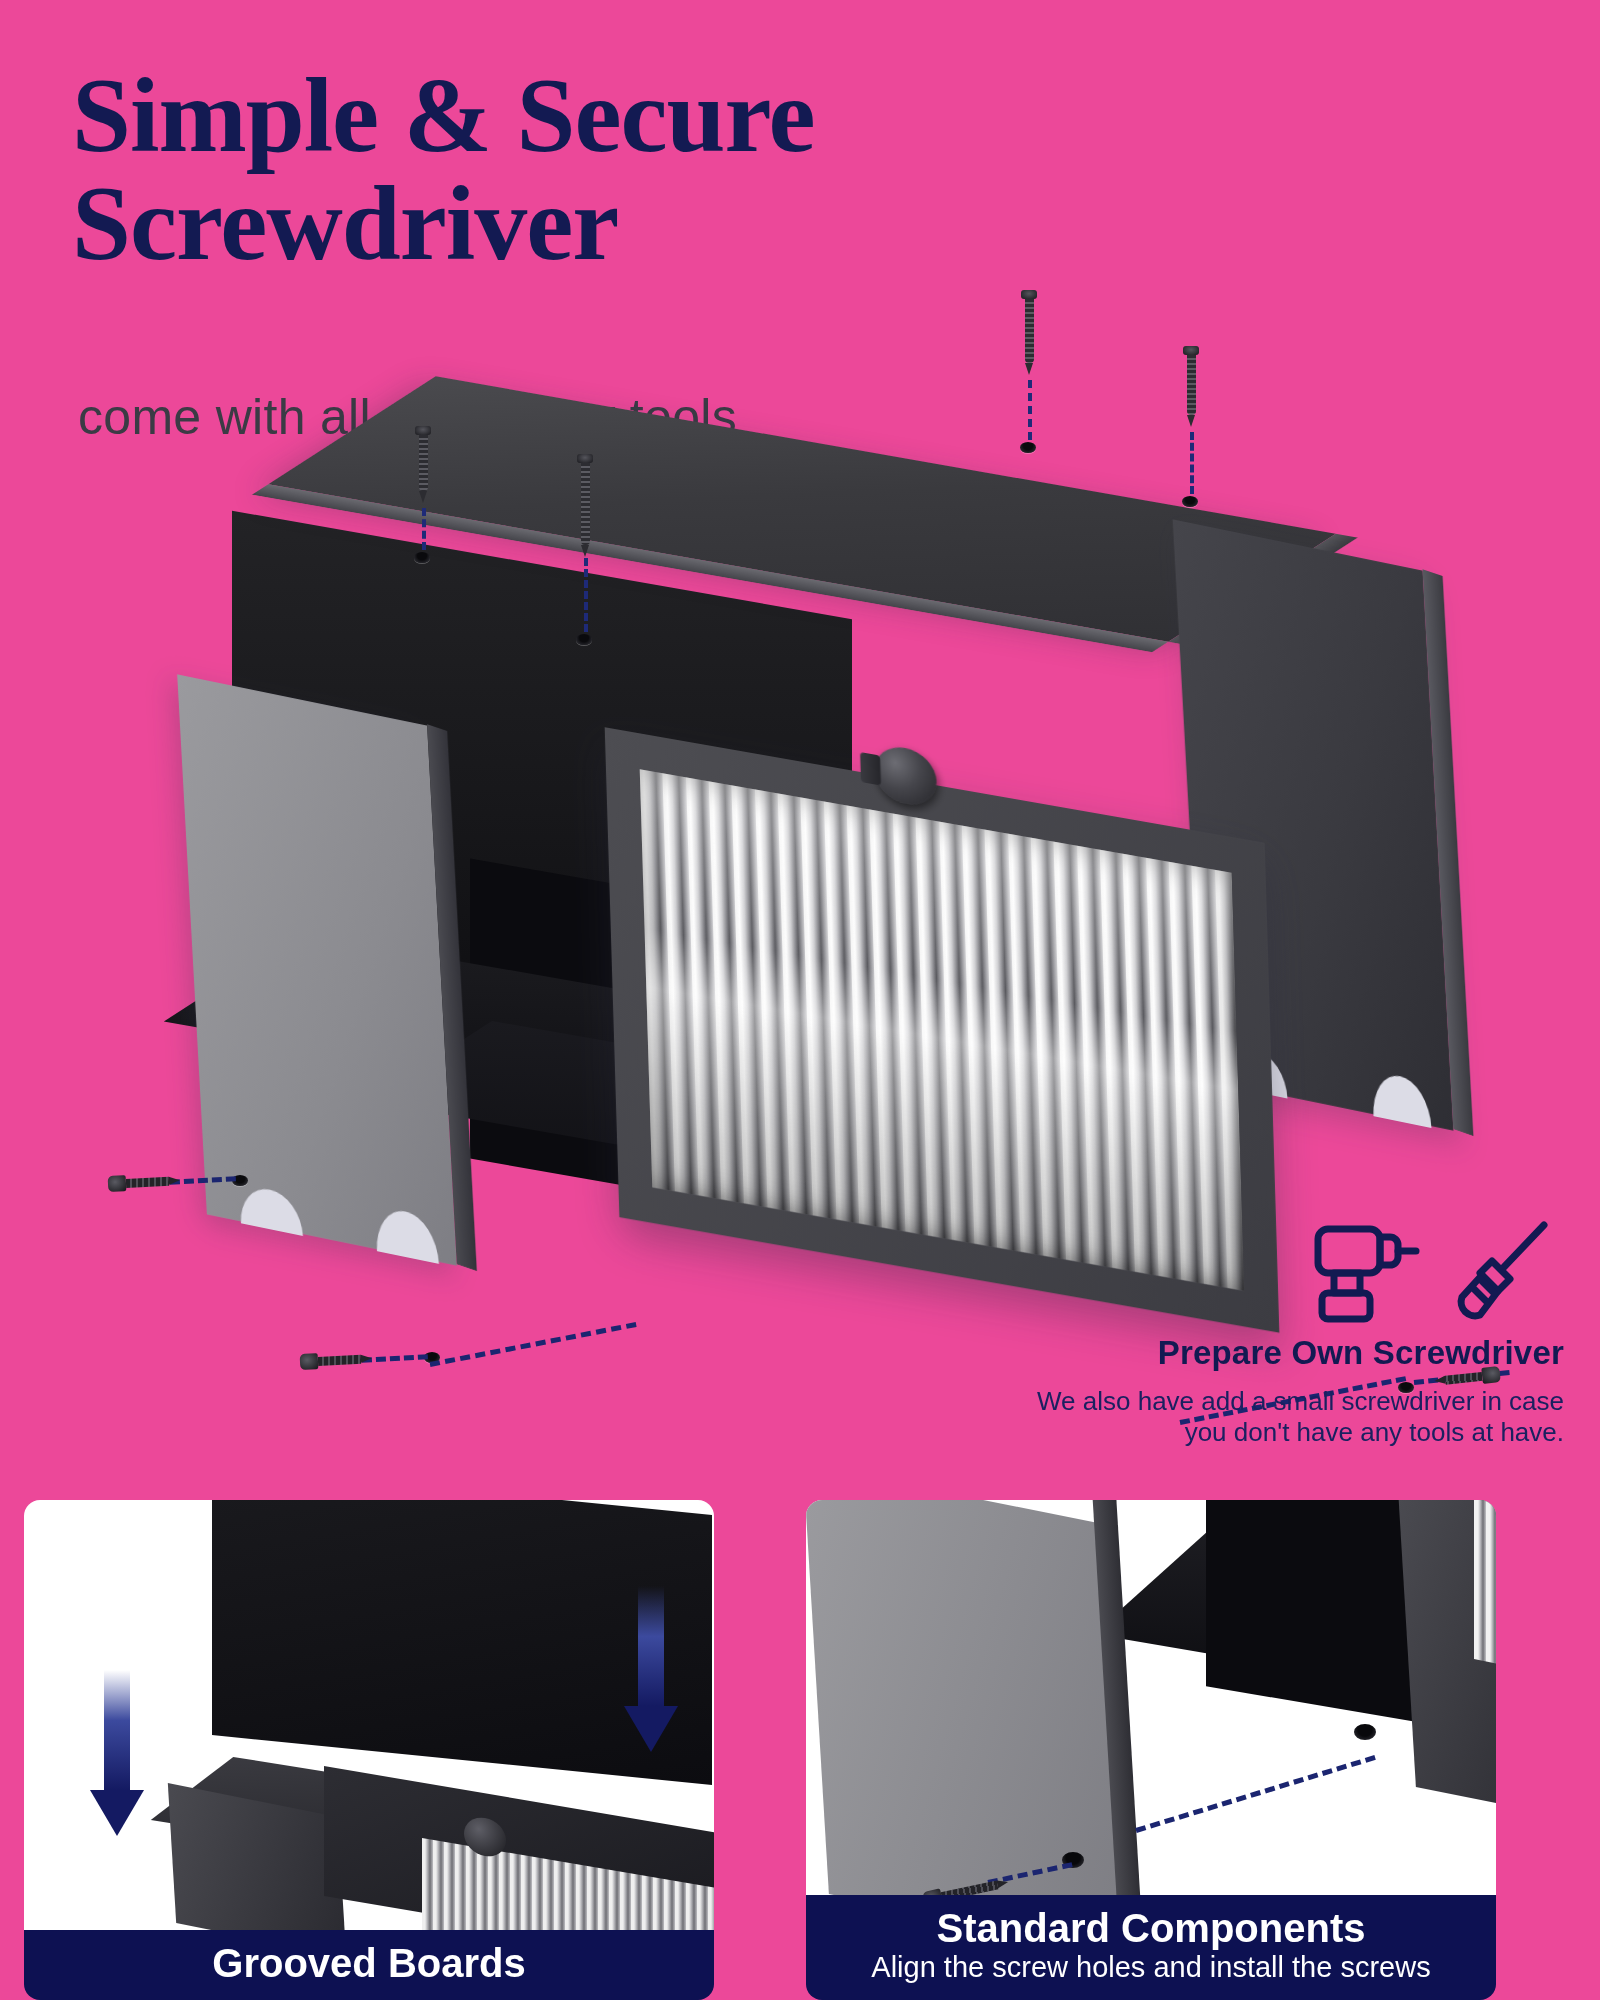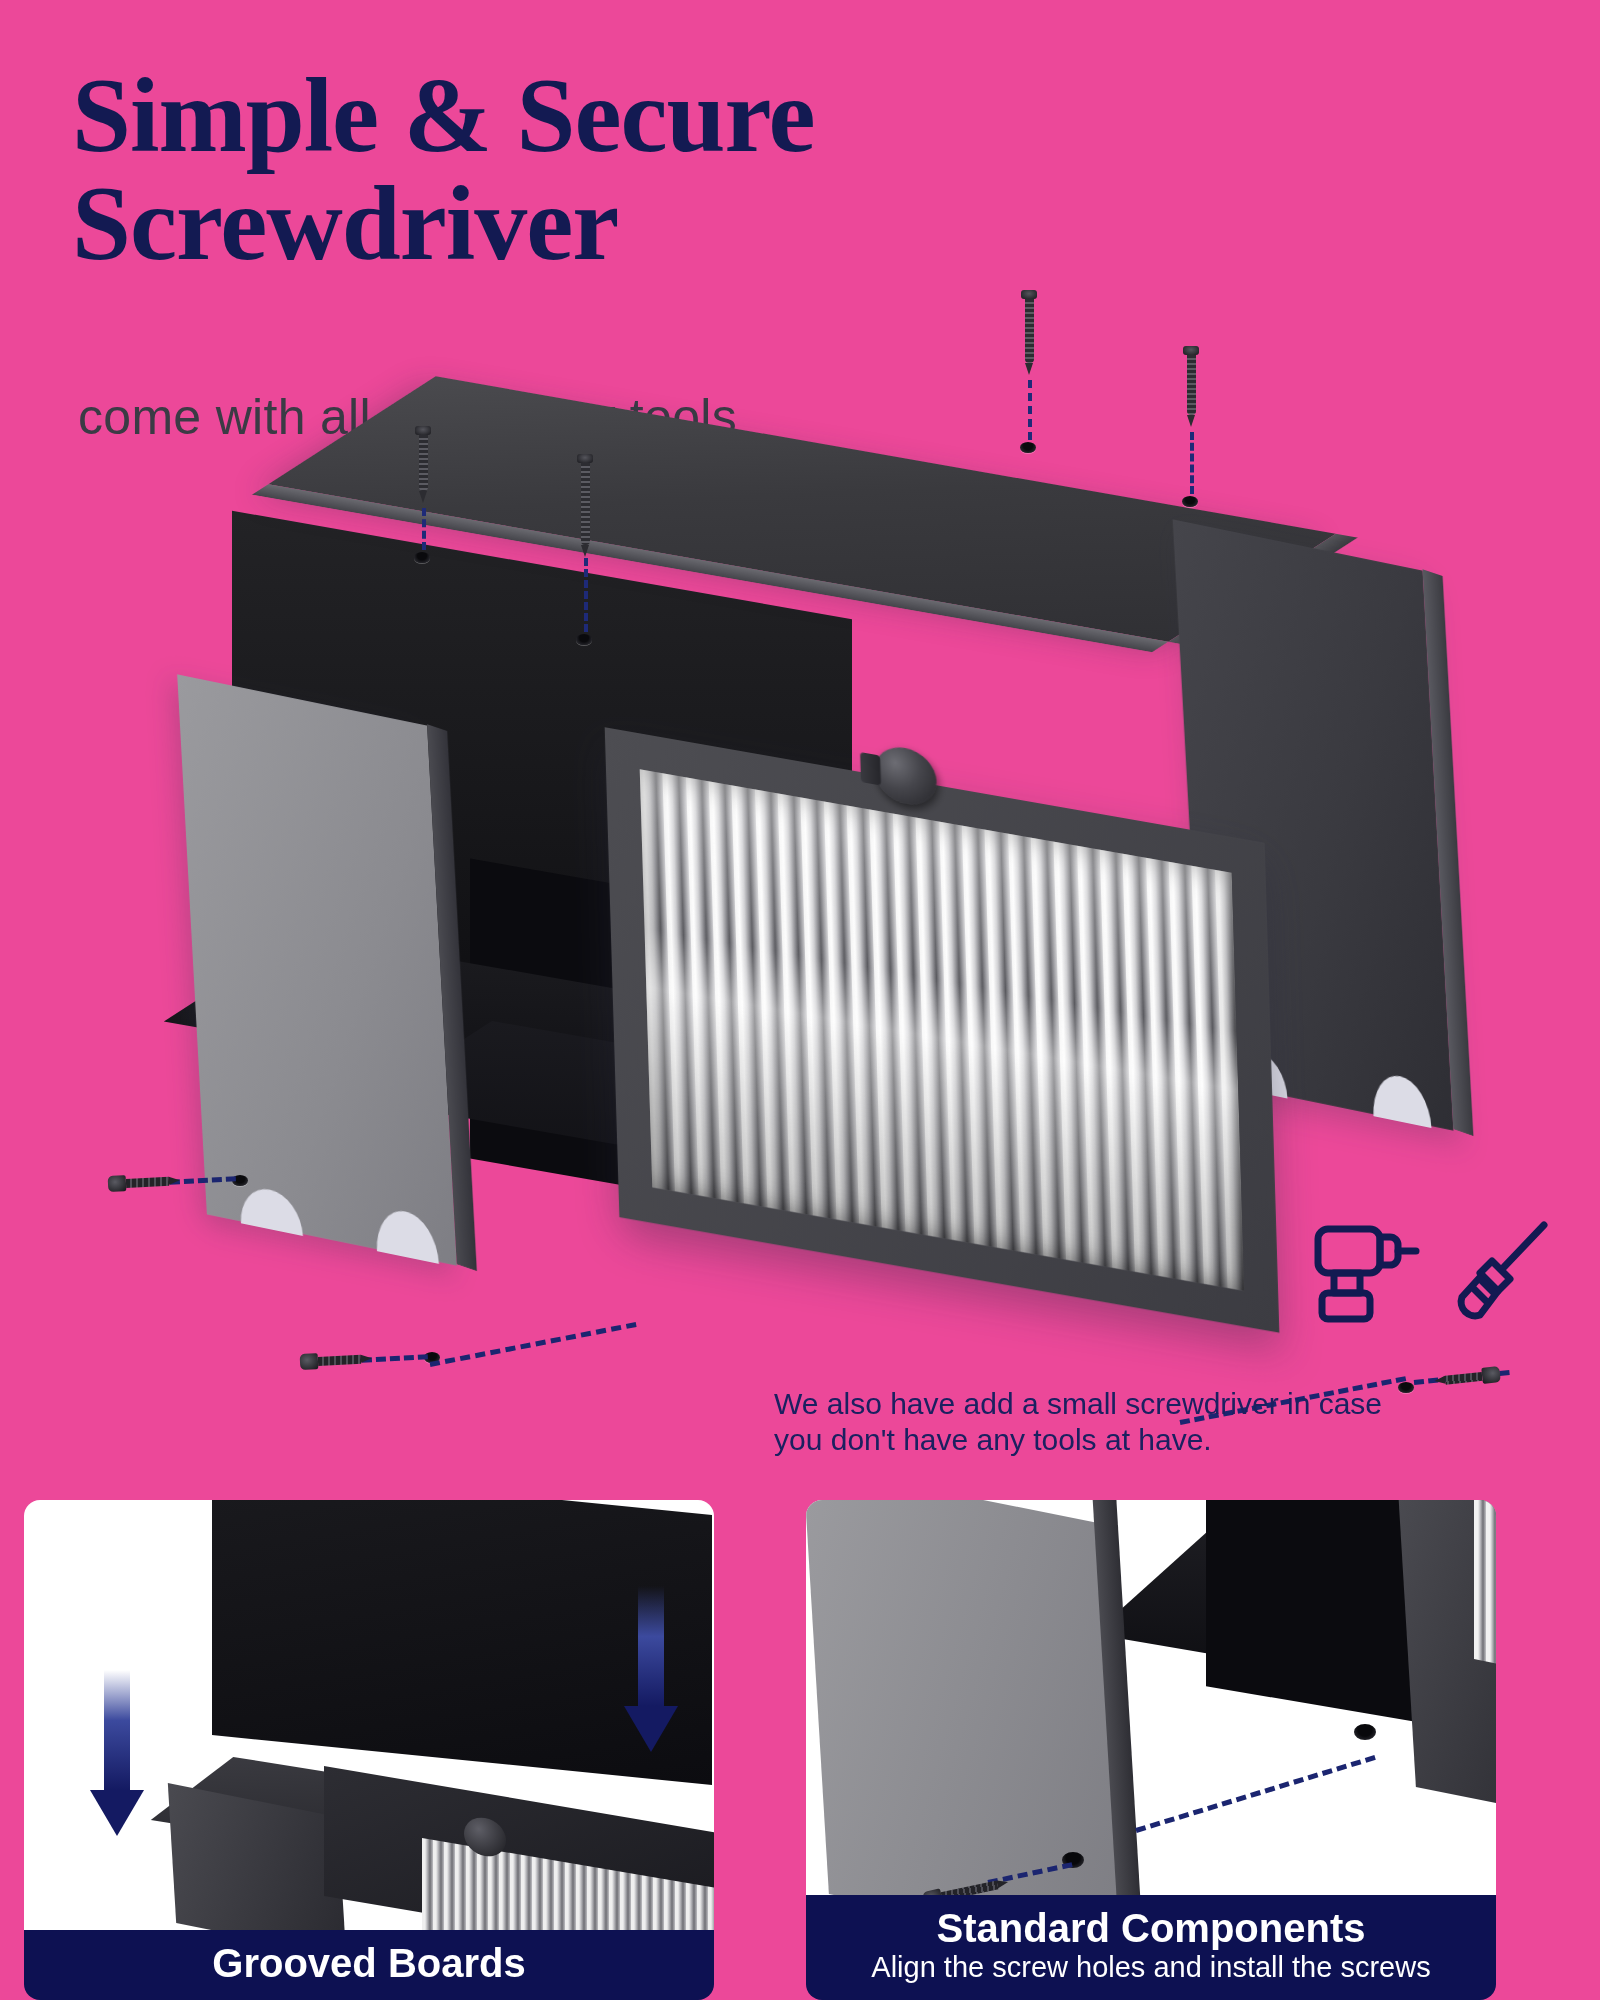--- a/index.html
+++ b/index.html
@@ -195,21 +195,21 @@
     display:flex; align-items:center; justify-content:flex-end; gap:22px;
   }
   .tools-icons svg{ display:block; }
   .tools-title{
     position:absolute; right:36px; top:1334px; width:760px;
     text-align:right; font-size:33px; font-weight:700; color:#131a52;
     letter-spacing:.2px;
   }
   .tools-desc{
     position:absolute; right:36px; top:1386px; width:790px;
-    font-size:30px; line-height:1.2; color:#1b2060;
+    text-align:right; font-size:26px; line-height:1.2; color:#1b2060;
   }
   .tools-desc .ln{ display:block; }
 
   
   .cards{
     position:absolute; left:0; top:1500px; width:1600px; height:500px;
   }
   .card{
     position:absolute; top:0; width:690px; height:500px;
     border-radius:16px; overflow:hidden;
@@ -422,20 +422,21 @@
 
     <span>
       <svg width="104" height="108" viewBox="0 0 104 108" fill="none" stroke="#131a52" stroke-width="7" stroke-linejoin="round" stroke-linecap="round">
         <path d="M96 8 L56 50"></path>
         <path d="M44 44 L62 62 L50 74 L32 56 Z"></path>
         <path d="M34 58 L14 80 a14 14 0 0 0 18 18 L50 74"></path>
         <path d="M24 70 l14 14 M32 62 l14 14"></path>
       </svg>
     </span>
   </div>
+  <div class="tools-title">Prepare Own Screwdriver</div>
   <div class="tools-desc">
     <span class="ln">We also have add a small screwdriver in case</span>
     <span class="ln">you don't have any tools at have.</span>
   </div>
 
   <div class="cards">
 
     <div class="card left">
       <div class="photo">
         <div class="lc-board"></div>

